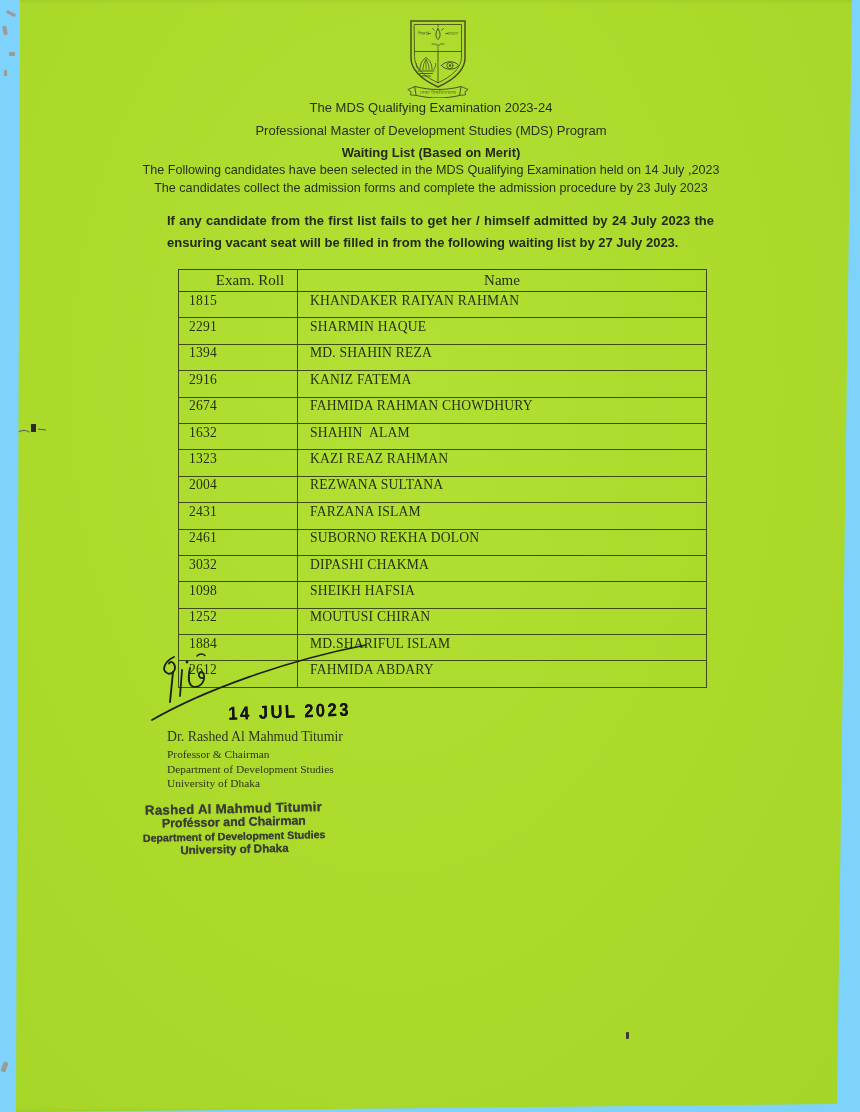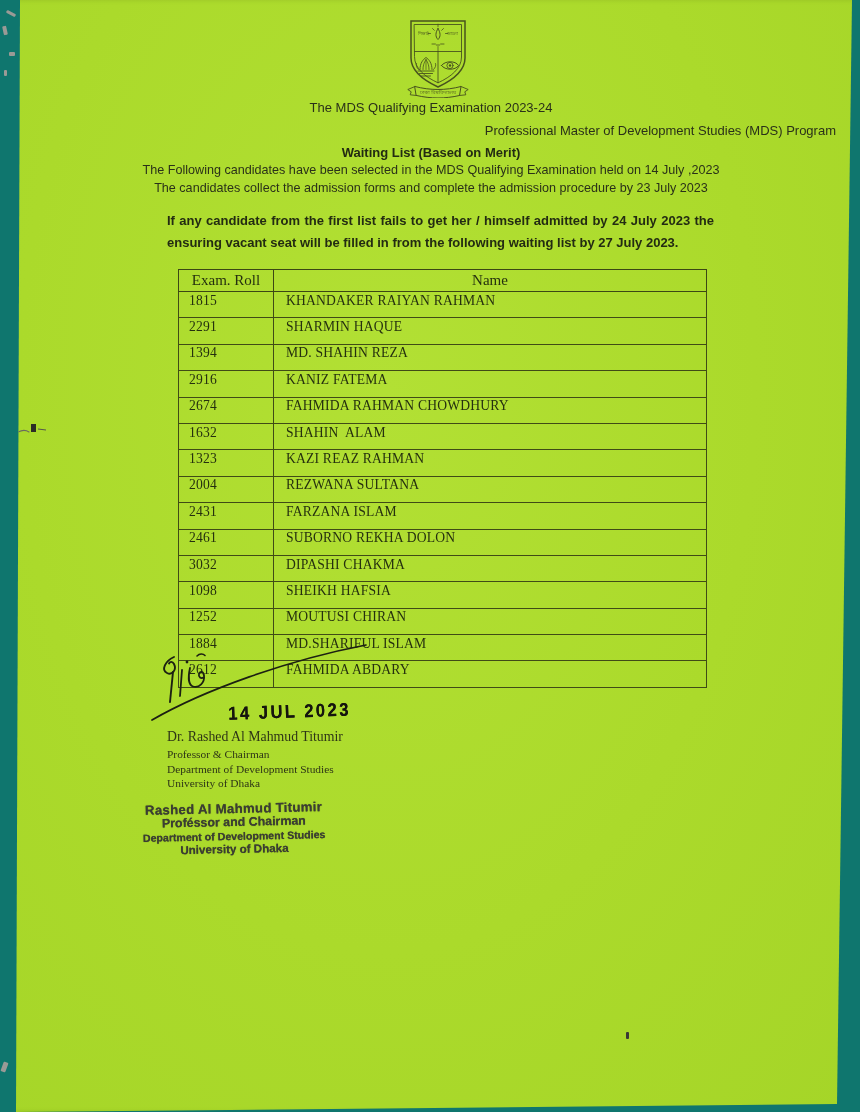--- a/index.html
+++ b/index.html
@@ -1,38 +1,38 @@
 <!DOCTYPE html>
 <html><head>
 <meta charset="utf-8">
 <style>
   html,body{margin:0;padding:0;}
   body{width:860px;height:1112px;background:#f3f3f1;position:relative;
        font-family:"Liberation Sans",sans-serif;overflow:hidden;}
-  .scan{position:absolute;inset:0;background:#0f766e;}
+  .scan{position:absolute;inset:0;background:#7dd3fc;}
   .paper{position:absolute;inset:0;
          background:radial-gradient(ellipse at 45% 35%, #b2e034 0%, #abda2b 55%, #a5d528 100%);
          clip-path:polygon(20px 0px, 852px 0px, 837px 1104px, 16px 1112px);
          box-shadow:inset 3px 0 4px rgba(90,110,20,.25);}
   .abs{position:absolute;}
   
   .hline{left:26px;width:810px;text-align:center;color:#2a3119;}
   .h-reg{font-size:13px;}
   .h-sm{font-size:12.6px;}
   .h-bold{font-size:13px;font-weight:bold;color:#232b12;}
   
   .notice{left:167px;top:210px;width:547px;font-size:13px;font-weight:bold;
           color:#232b12;line-height:22px;text-align:justify;}
   
   table.wl{left:178px;top:269px;width:529px;border-collapse:collapse;
            font-family:"Liberation Serif",serif;color:#25300f;
            border:1.4px solid #3c4714;table-layout:fixed;}
   table.wl th{border:1.2px solid #3c4714;font-weight:normal;font-size:15px;
               height:21px;padding:0;}
-  table.wl th.c1{width:94px;}
+  table.wl th.c1{width:94px;padding-left:24px;}
   table.wl td{border:1.1px solid #404b16;font-size:13.6px;height:17.4px;
               padding:0 0 8px 10px;letter-spacing:.2px;white-space:pre;overflow:hidden;}
   table.wl td.name{padding-left:12px;}
   
   .sigblock{left:167px;top:729px;font-family:"Liberation Serif",serif;color:#2e3517;}
   .sigblock .nm{font-size:13.8px;margin:0 0 2px 0;}
   .sigblock .sub{font-size:11.4px;line-height:14.7px;}
   .datestamp{left:228px;top:703px;font-size:16.5px;font-weight:bold;color:#15150e;
              letter-spacing:2.5px;transform:rotate(-2deg) scaleY(1.12);
              transform-origin:left top;text-shadow:0 0 .6px #15150e;}
@@ -86,21 +86,21 @@
         <path stroke-width="0.9" d="M56,68.5 L63.2,71.5 L59.8,73.8 L60.8,76.8 L54.5,77.5"></path>
       </g>
       <g fill="#48521e" font-size="4.2" font-family="DejaVu Sans, sans-serif">
         <text x="13" y="17" textLength="11" lengthAdjust="spacingAndGlyphs">শিক্ষাই</text>
         <text x="42" y="17" textLength="11" lengthAdjust="spacingAndGlyphs">আলো</text>
         <text x="33" y="76.2" text-anchor="middle" textLength="36" lengthAdjust="spacingAndGlyphs">ঢাকা বিশ্ববিদ্যালয়</text>
       </g>
     </svg>
 
     <div class="abs hline h-reg" style="top:100px;">The MDS Qualifying Examination 2023-24</div>
-    <div class="abs hline h-reg" style="top:123px;text-align:right;">Professional Master of Development Studies (MDS) Program</div>
+    <div class="abs hline h-reg" style="top:123px;">Professional Master of Development Studies (MDS) Program</div>
     <div class="abs hline h-bold" style="top:145px;">Waiting List (Based on Merit)</div>
     <div class="abs hline h-sm" style="top:163px;">The Following  candidates have been selected in the MDS Qualifying Examination held on 14 July ,2023</div>
     <div class="abs hline h-sm" style="top:181px;">The candidates collect the admission forms and complete the admission procedure by 23 July 2023</div>
 
     <div class="abs notice">If any candidate from the first list fails to get her / himself admitted by 24 July 2023 the ensuring vacant seat will be filled in from the following waiting list by 27 July 2023.</div>
 
     <table class="wl abs">
       <thead>
         <tr>
           <th class="c1">Exam. Roll</th>

